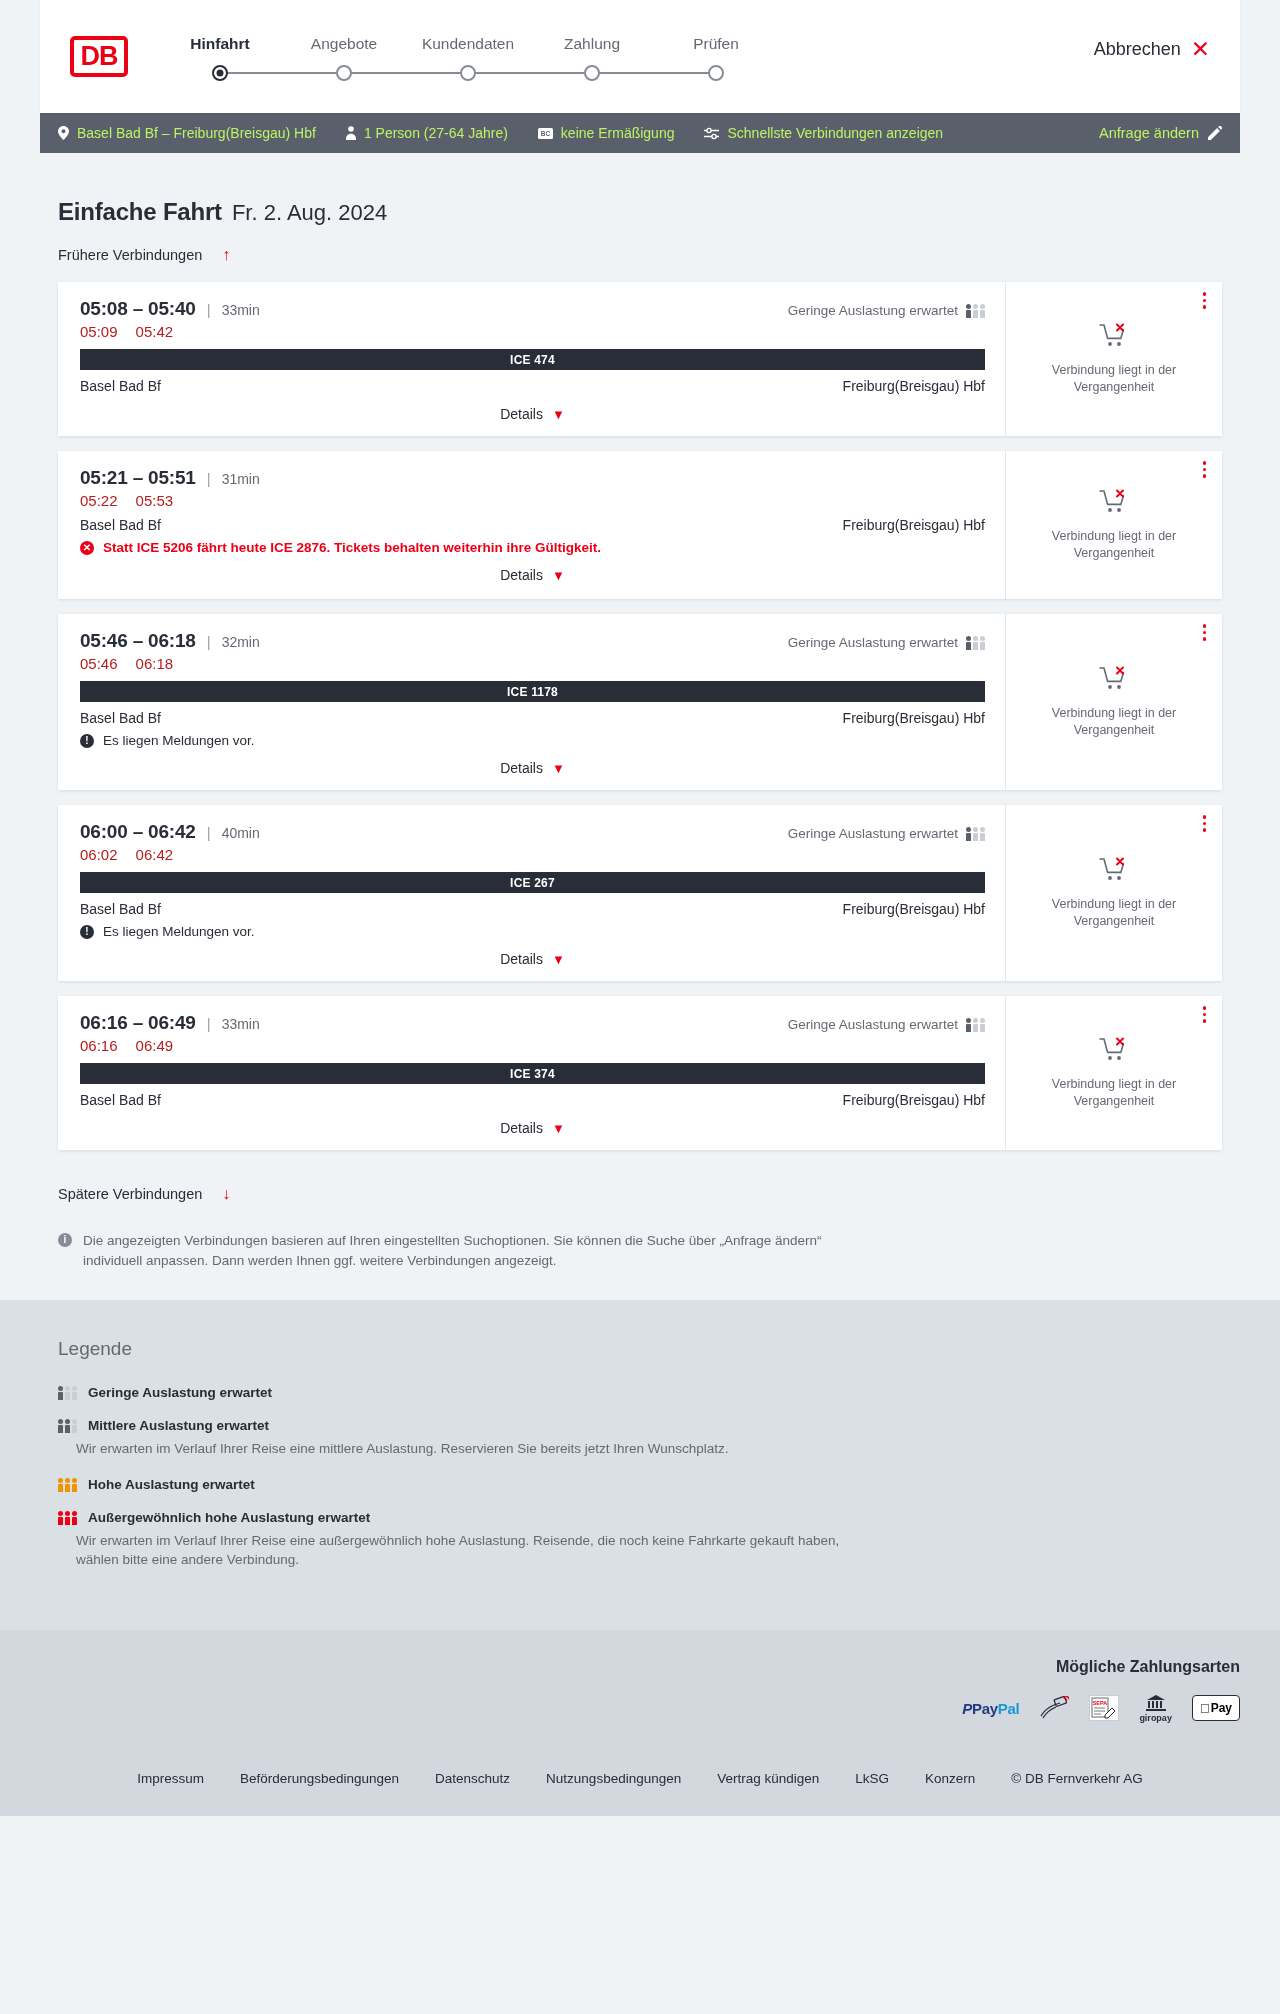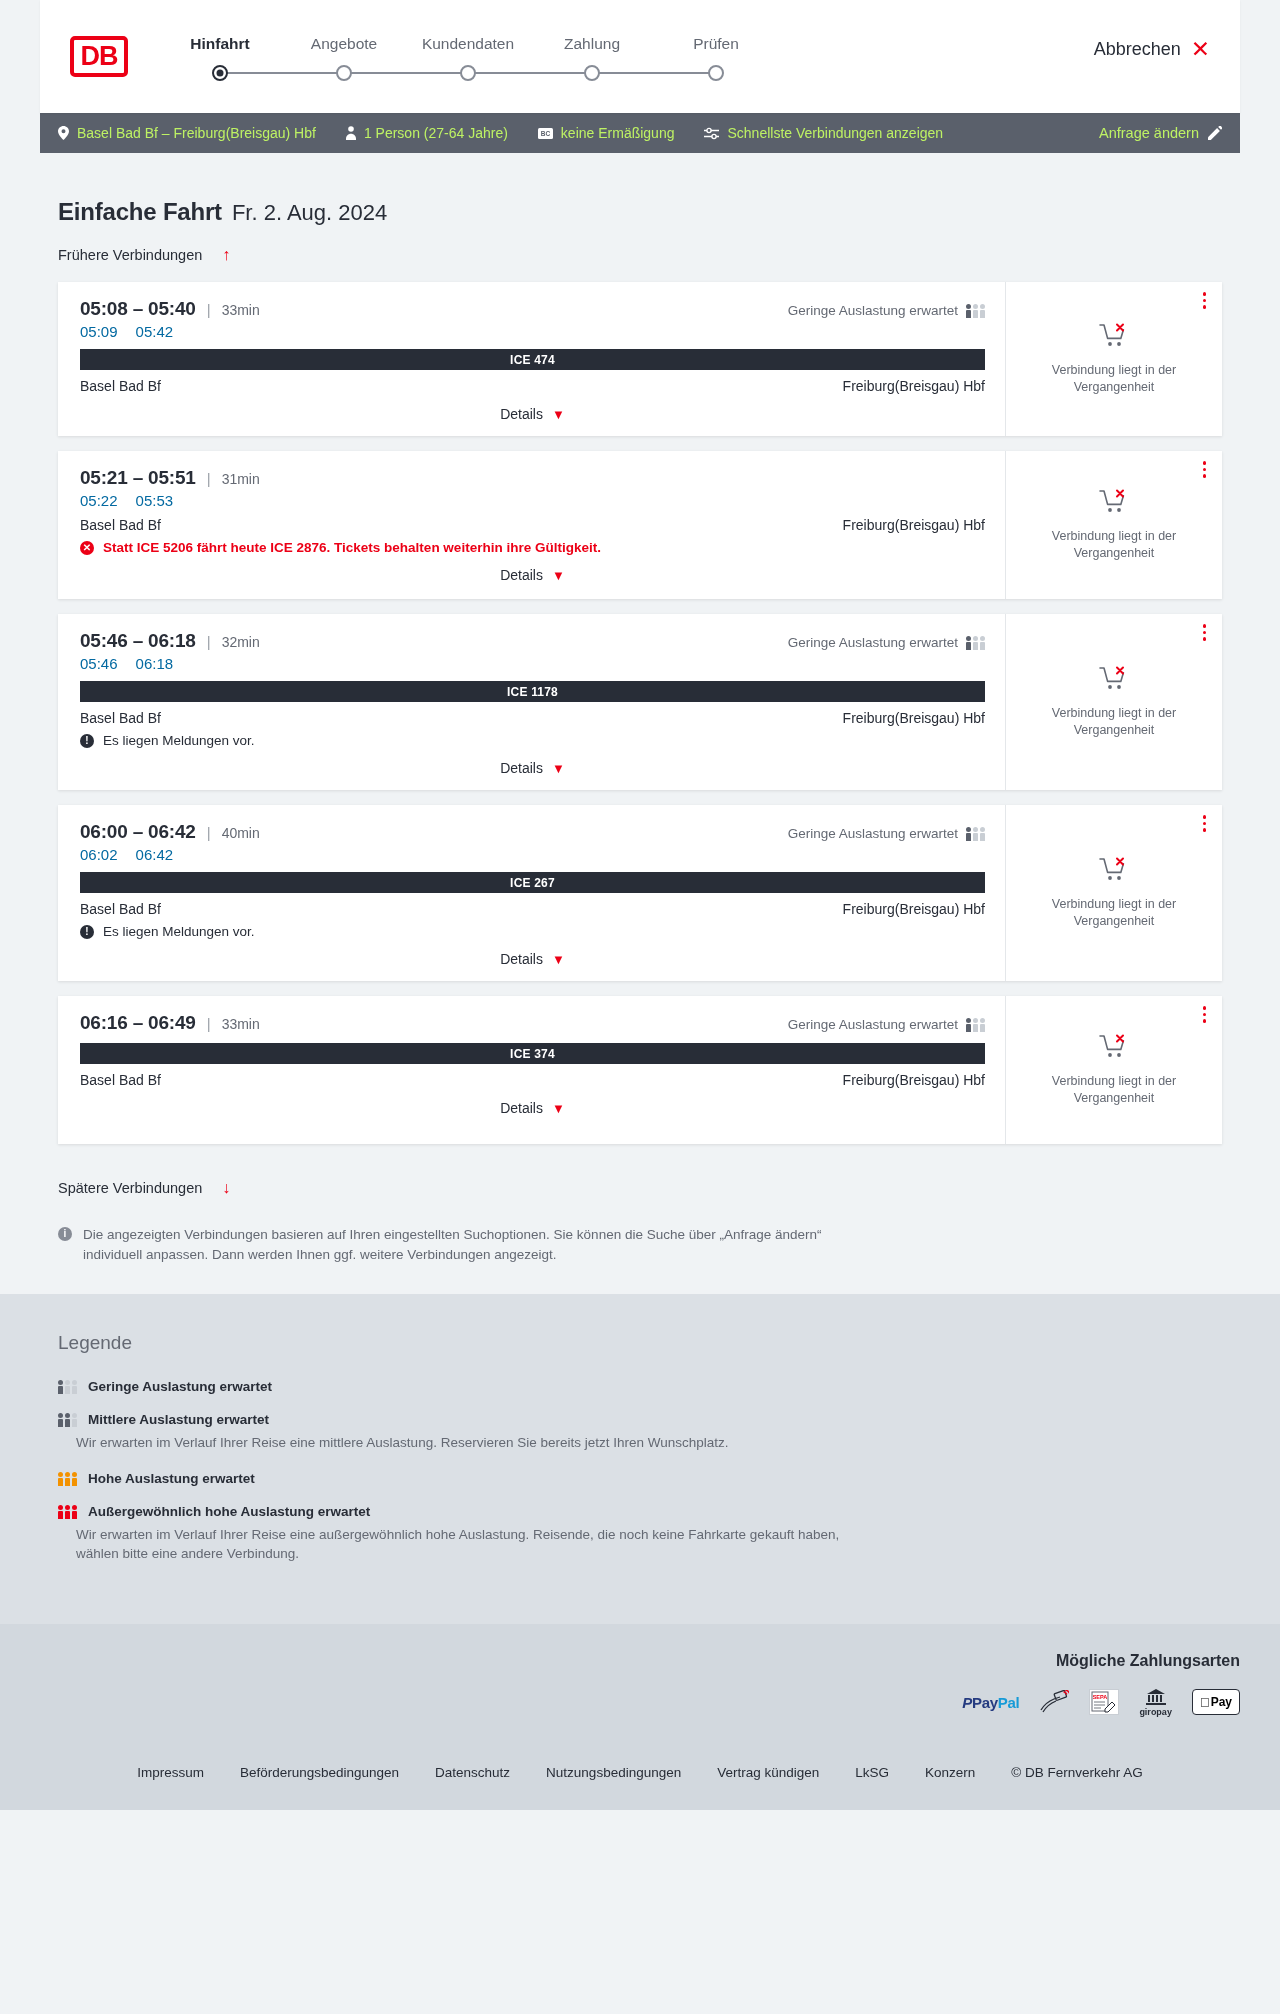--- a/index.html
+++ b/index.html
@@ -129,21 +129,21 @@
   .times-block { display: flex; align-items: baseline; gap: 11px; }
   .times-main { font-size: 19px; font-weight: 800; letter-spacing: -0.2px; }
   .times-sep { color: #9ba0a8; font-size: 15px; }
   .times-dur { font-size: 14px; color: #646973; }
   .util-block { display: flex; align-items: center; gap: 8px; font-size: 13.5px; color: #646973; }
   .util-icon { display: flex; align-items: flex-end; gap: 2px; height: 15px; }
   .pers { position: relative; width: 5px; }
   .pers .head { width: 5px; height: 5px; border-radius: 50%; display: block; }
   .pers .body { width: 5px; height: 8px; margin-top: 1px; border-radius: 1px 1px 0 0; display: block; }
   .realtime-row { display: flex; gap: 18px; margin-top: 3px; }
-  .rt-time { color: #0369a1; font-size: 15px; }
+  .rt-time { color: #b91c1c; font-size: 15px; }
   .train-bar {
     background: #282d37;
     color: #ffffff;
     height: 21px;
     margin-top: 9px;
     display: flex; align-items: center; justify-content: center;
     font-size: 12px;
     font-weight: 700;
     letter-spacing: 0.2px;
   }
@@ -570,20 +570,24 @@
                 <span class="pers">
                     <span class="head" style="background:#c9ced4"></span>
                     <span class="body" style="background:#c9ced4"></span>
                   </span>
                 <span class="pers">
                     <span class="head" style="background:#c9ced4"></span>
                     <span class="body" style="background:#c9ced4"></span>
                   </span>
               </span>
             </div>
+          </div>
+          <div class="realtime-row">
+            <span class="rt-time">06:16</span>
+            <span class="rt-time">06:49</span>
           </div>
           <div class="train-bar">ICE 374</div>
           <div class="station-row">
             <span>Basel Bad Bf</span>
             <span>Freiburg(Breisgau) Hbf</span>
           </div>
           <div class="details-row">
             <span class="details-btn">
               <span>Details</span>
               <span class="chev">▼</span>

